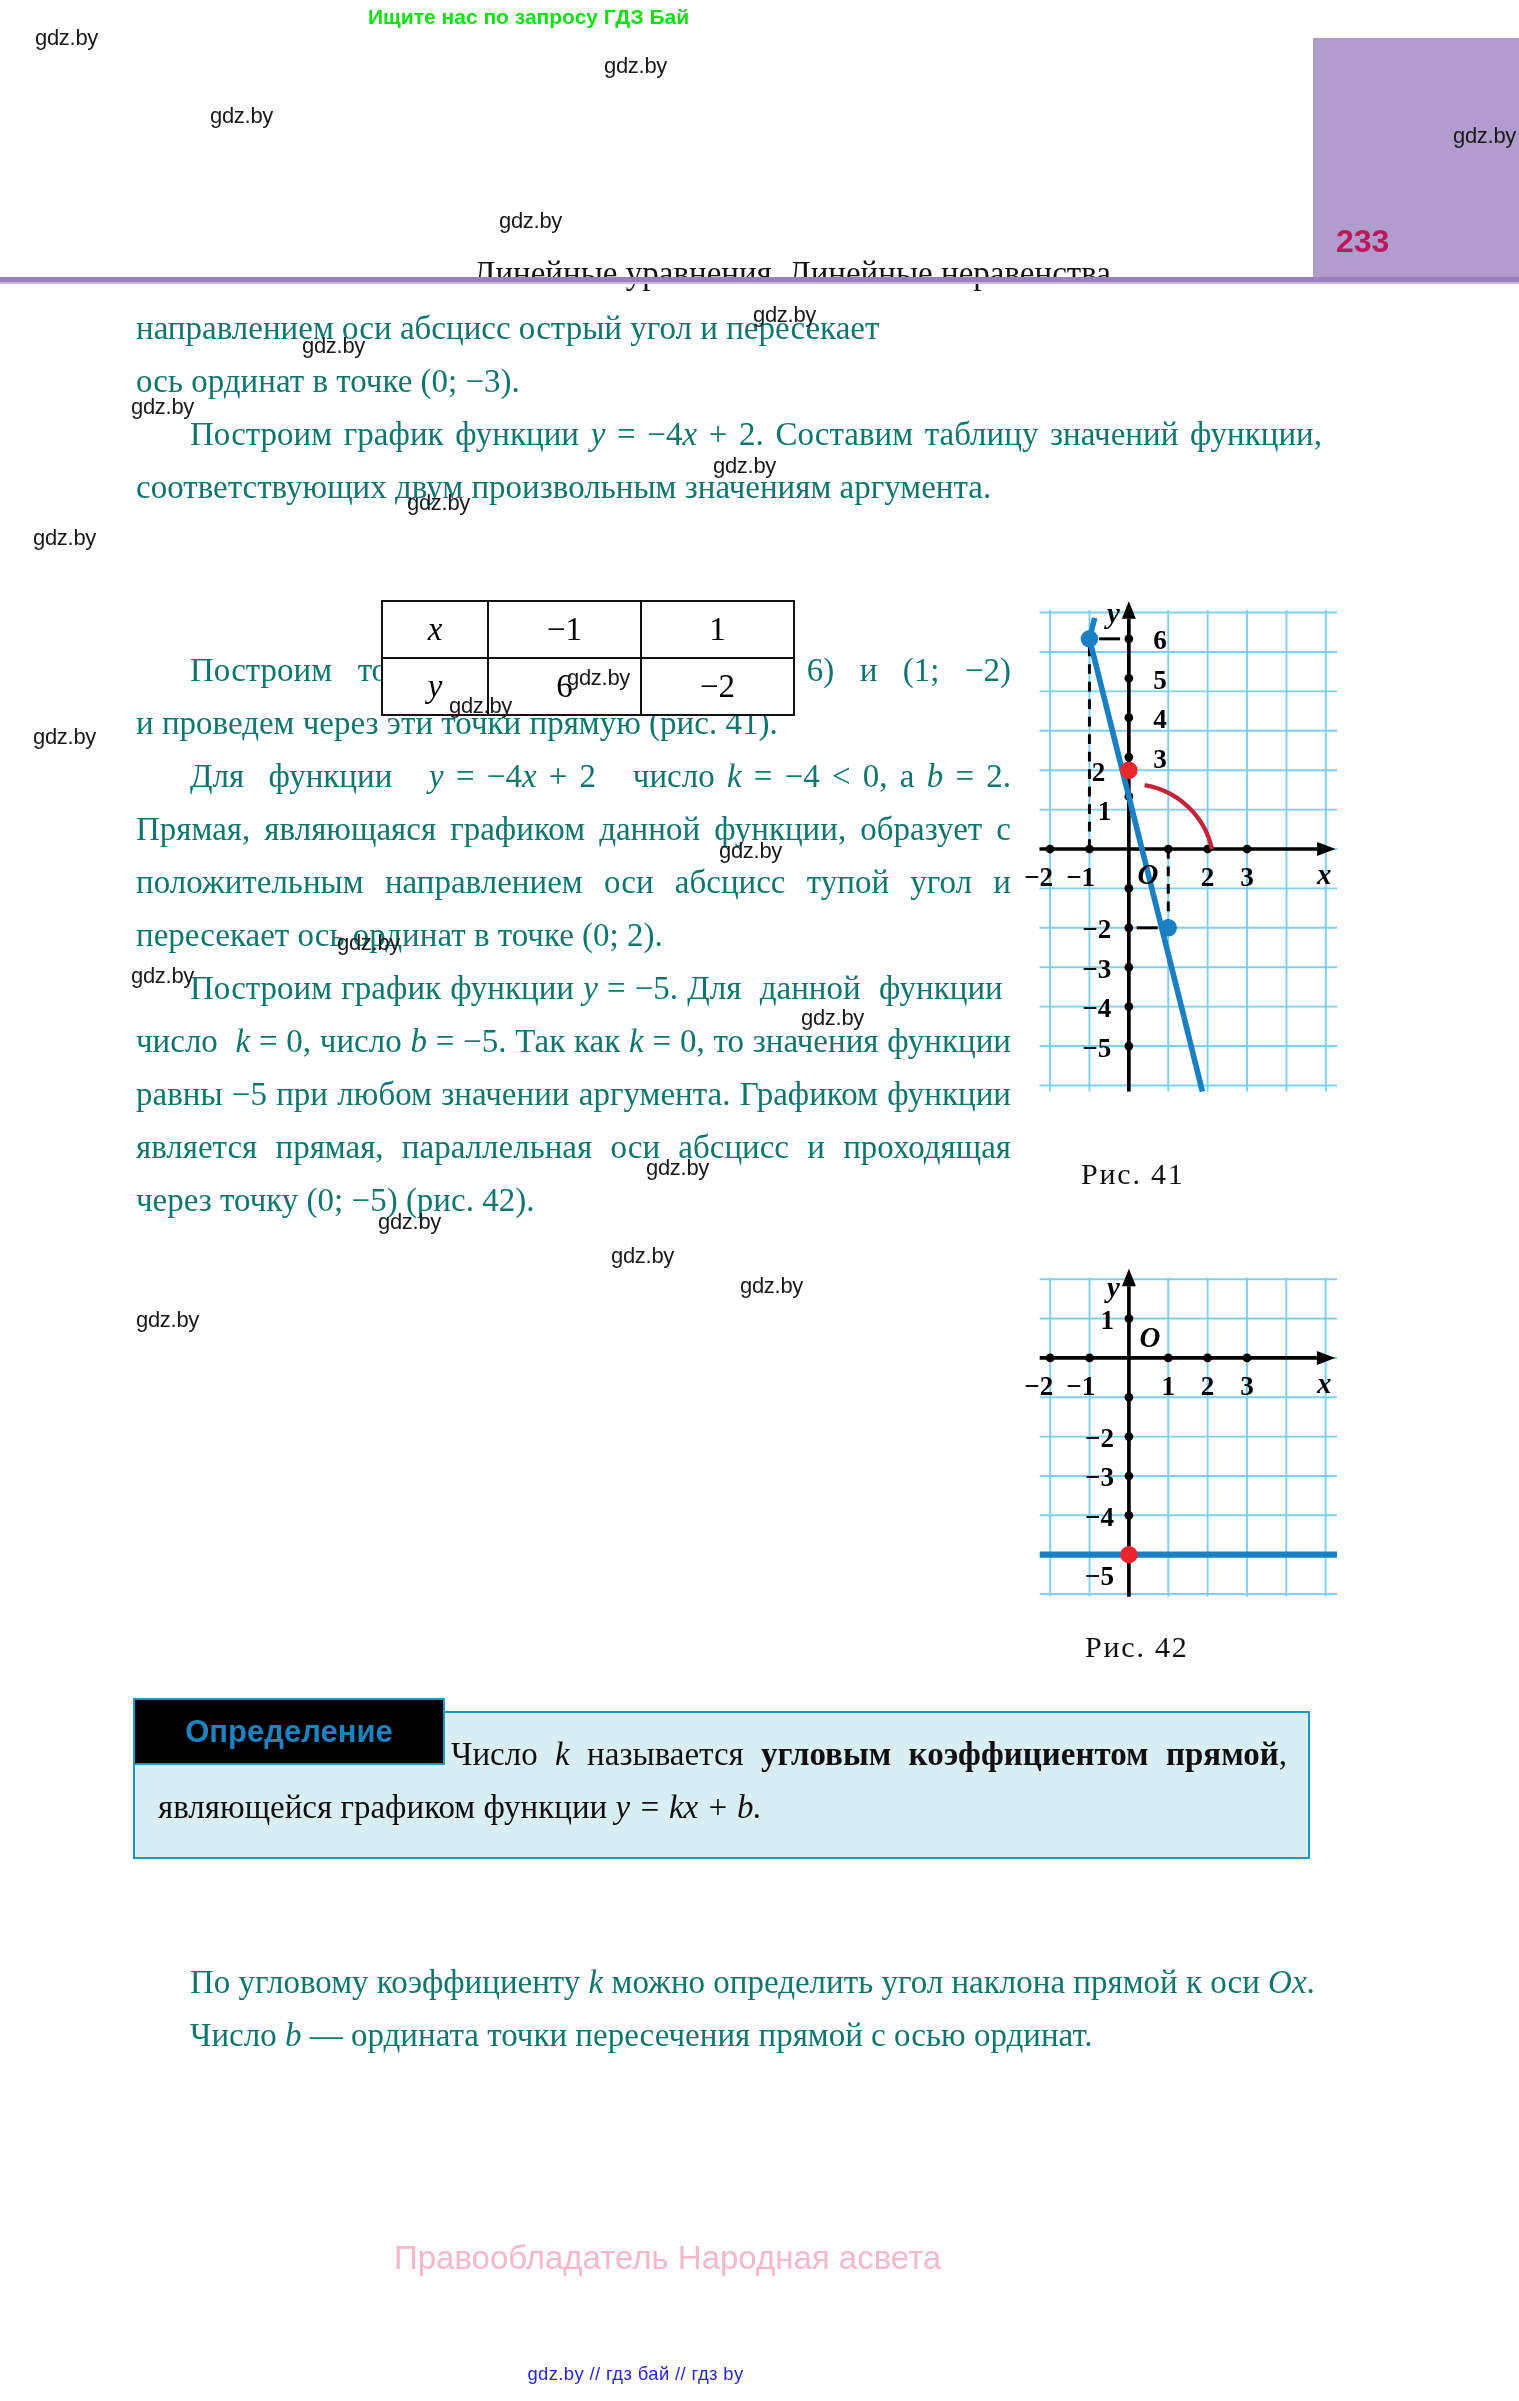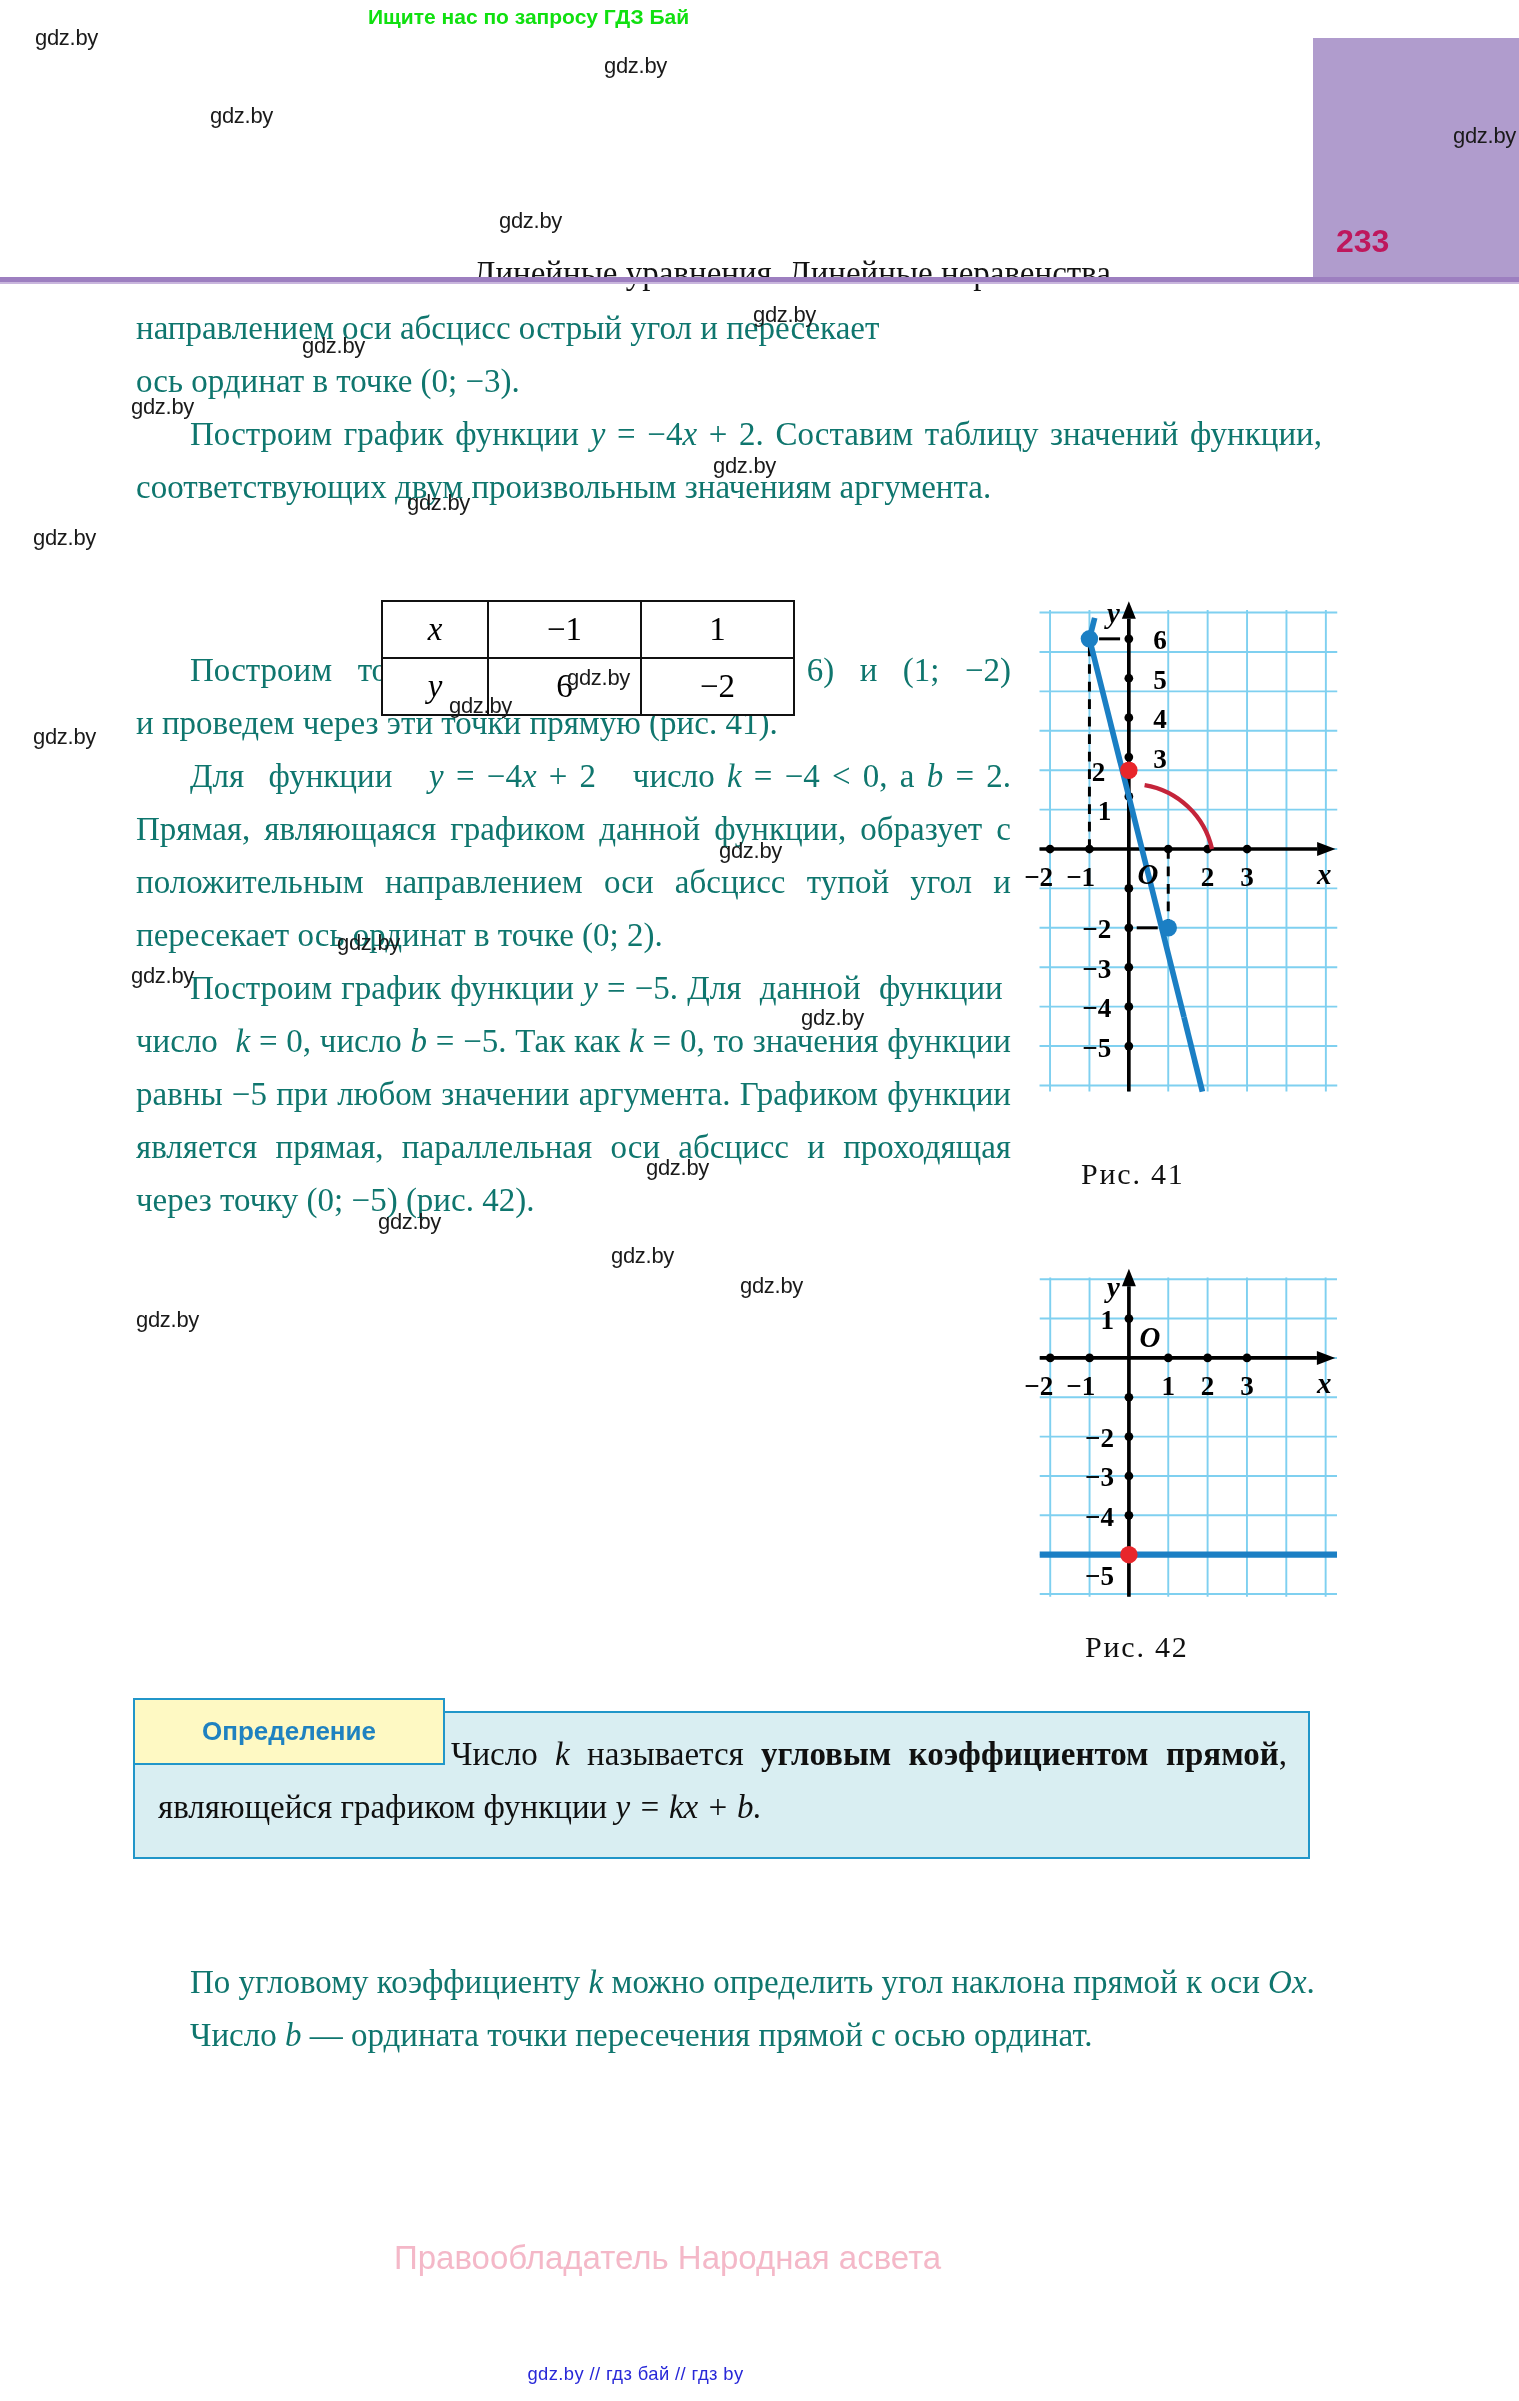--- a/index.html
+++ b/index.html
@@ -102,24 +102,24 @@
     font-family:"Liberation Serif", serif;
   }
 
   
   .defbox{
     position:absolute;left:133px;top:1711px;width:1173px;height:144px;
     background:#d9eef2;border:2.6px solid #2196c9;
   }
   .deflabel{
     position:absolute;left:133px;top:1698px;width:308px;height:63px;
-    background:#fef9c3;border:2.6px solid #2196c9;
+    background:#000000;border:2.6px solid #2196c9;
     display:flex;align-items:center;justify-content:center;
     font-family:"Liberation Sans", sans-serif;
-    font-weight:bold;font-size:26px;color:#1f82c0;
+    font-weight:bold;font-size:31px;color:#1f82c0;
   }
   .deftext{
     position:absolute;left:158px;top:1728px;width:1129px;
     font-size:33px;line-height:53px;color:#101010;
     text-align:justify;
     font-family:"Liberation Serif", serif;
   }
   .deftext .first{display:inline-block;width:293px;}
   b.bd{font-weight:bold;}
 

